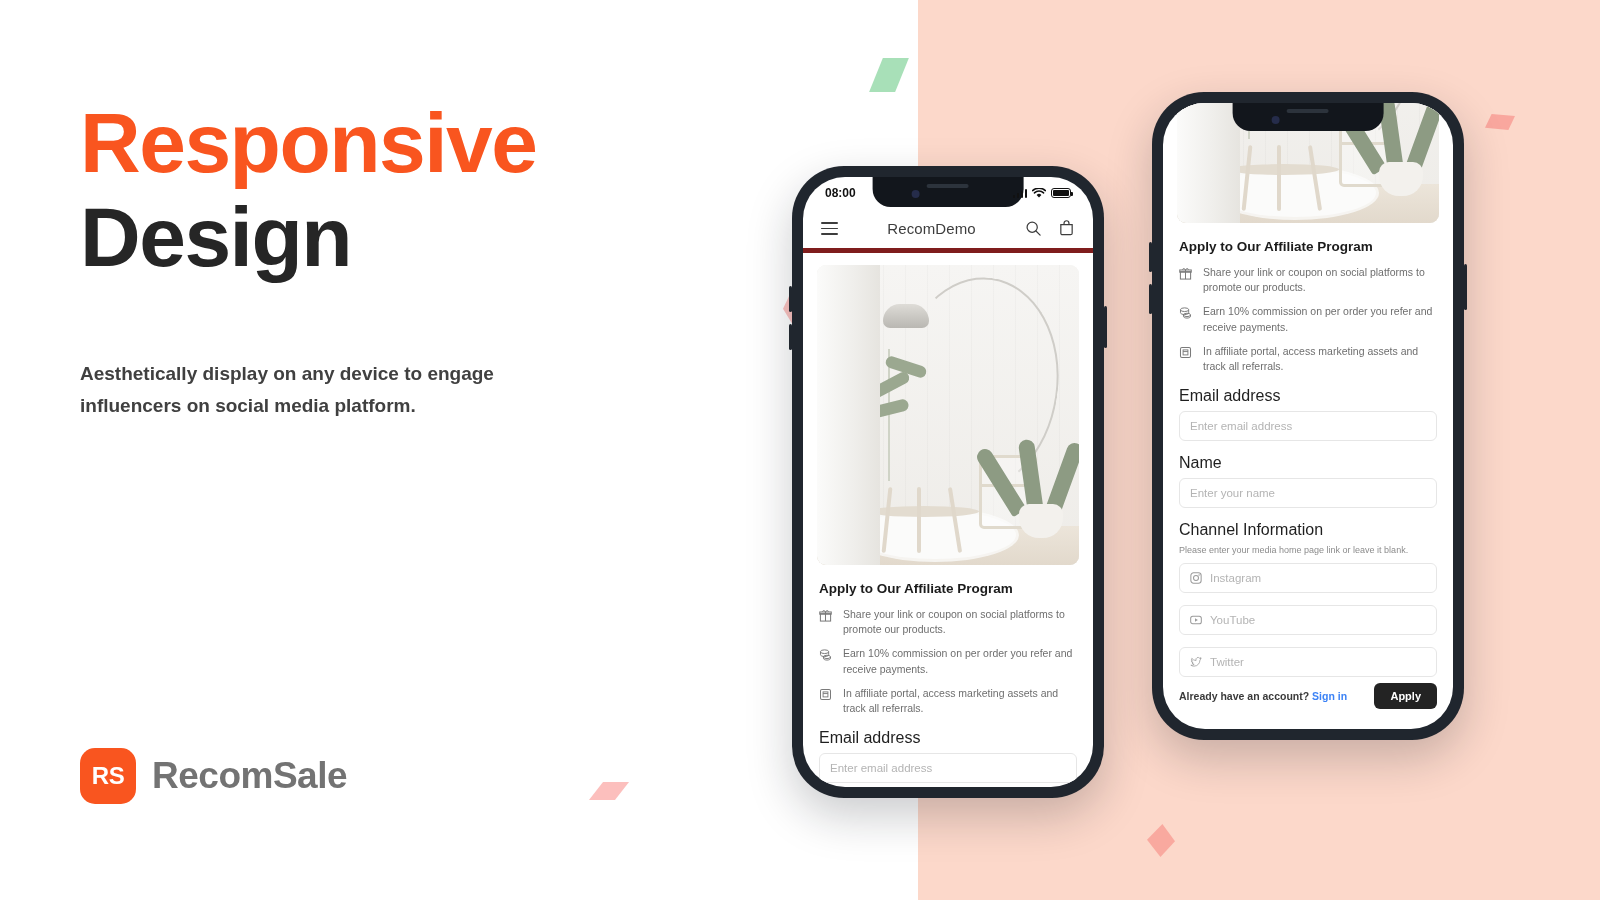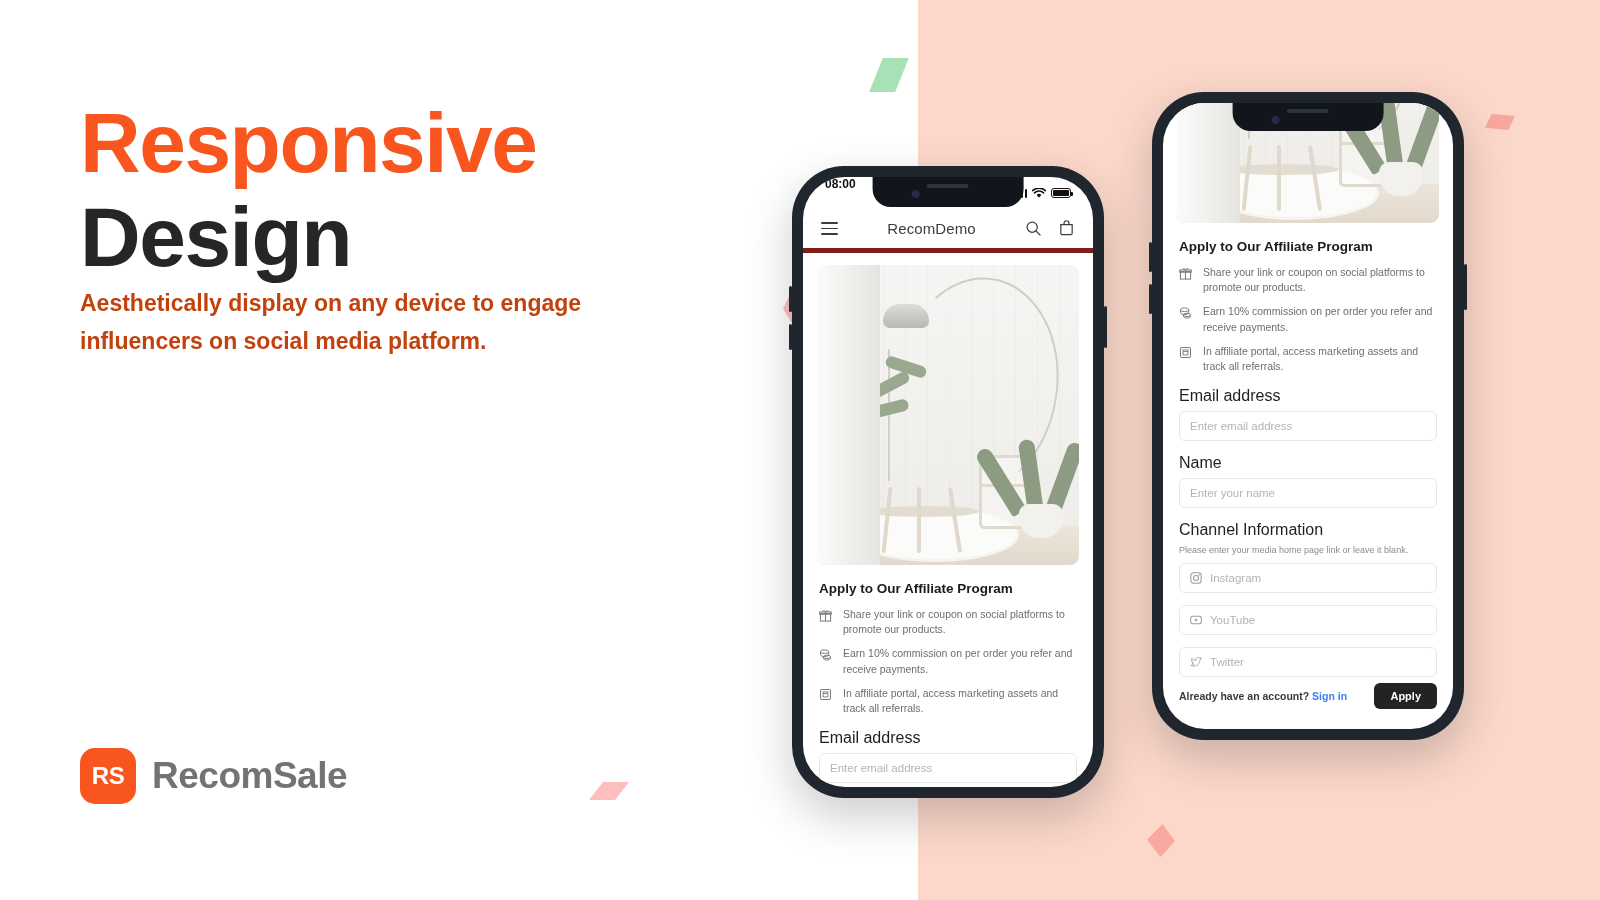--- a/index.html
+++ b/index.html
@@ -52,24 +52,25 @@
   }
   .headline {
     font-size: 84px;
     font-weight: 700;
     line-height: 1.12;
     letter-spacing: -1.5px;
   }
   .headline .accent { color: #f9551f; display: block; }
   .headline .dark  { color: #262626; display: block; }
   .subcopy {
-    font-size: 23px;
+    margin-top: 74px;
+    font-size: 19px;
     font-weight: 700;
     line-height: 1.66;
-    color: #c2410c;
+    color: #404040;
     max-width: 520px;
   }
 
   .brand {
     position: absolute;
     left: 80px; top: 748px;
     display: flex; align-items: center; gap: 16px;
   }
   .brand-mark {
     width: 56px; height: 56px; border-radius: 15px;
@@ -119,21 +120,21 @@
 
   
   #phone-left { left: 792px; top: 166px; width: 312px; height: 632px; }
   #phone-left .phone-screen { border-radius: 42px; }
 
   
   #phone-right { left: 1152px; top: 92px; width: 312px; height: 648px; }
 
   
   .statusbar {
-    height: 32px; display: flex; 
+    height: 32px; display: flex; align-items: center;
     justify-content: space-between;
     padding: 0 22px;
     font-size: 12px; font-weight: 700; color: #111;
     position: relative; z-index: 7; gap: 24px;
   }
   .status-right { display: flex; align-items: center; gap: 5px; }
   .bars { display: flex; align-items: flex-end; gap: 1.5px; height: 10px; }
   .bars i { display: block; width: 2.5px; background: #111; border-radius: 1px; }
   .bars i:nth-child(1){height:3px}.bars i:nth-child(2){height:5px}
   .bars i:nth-child(3){height:7px}.bars i:nth-child(4){height:9px}

